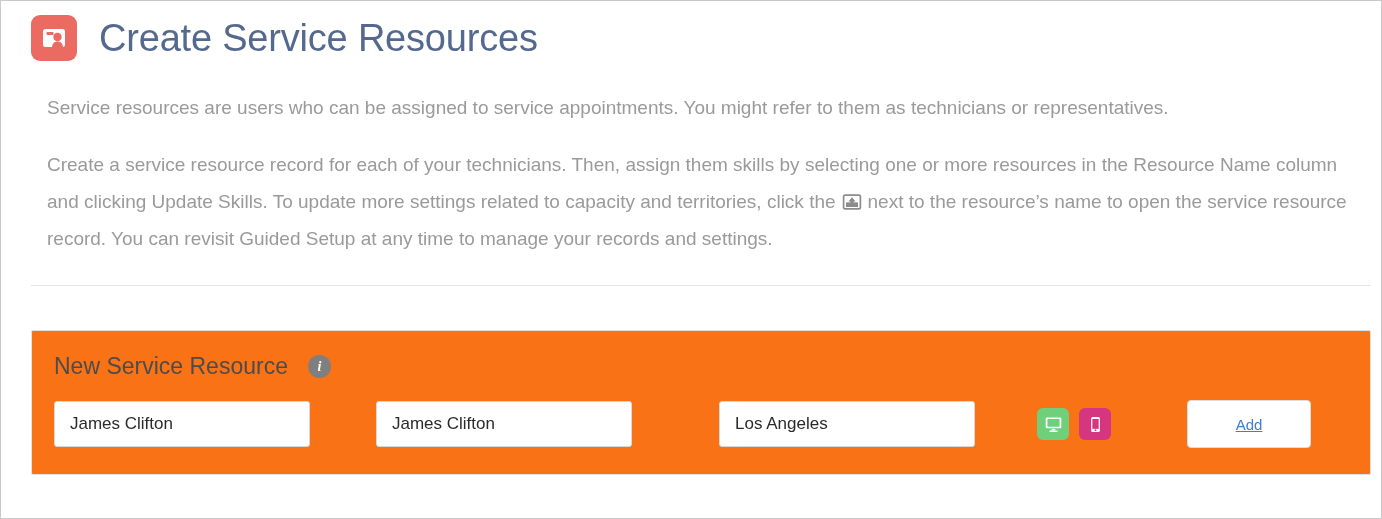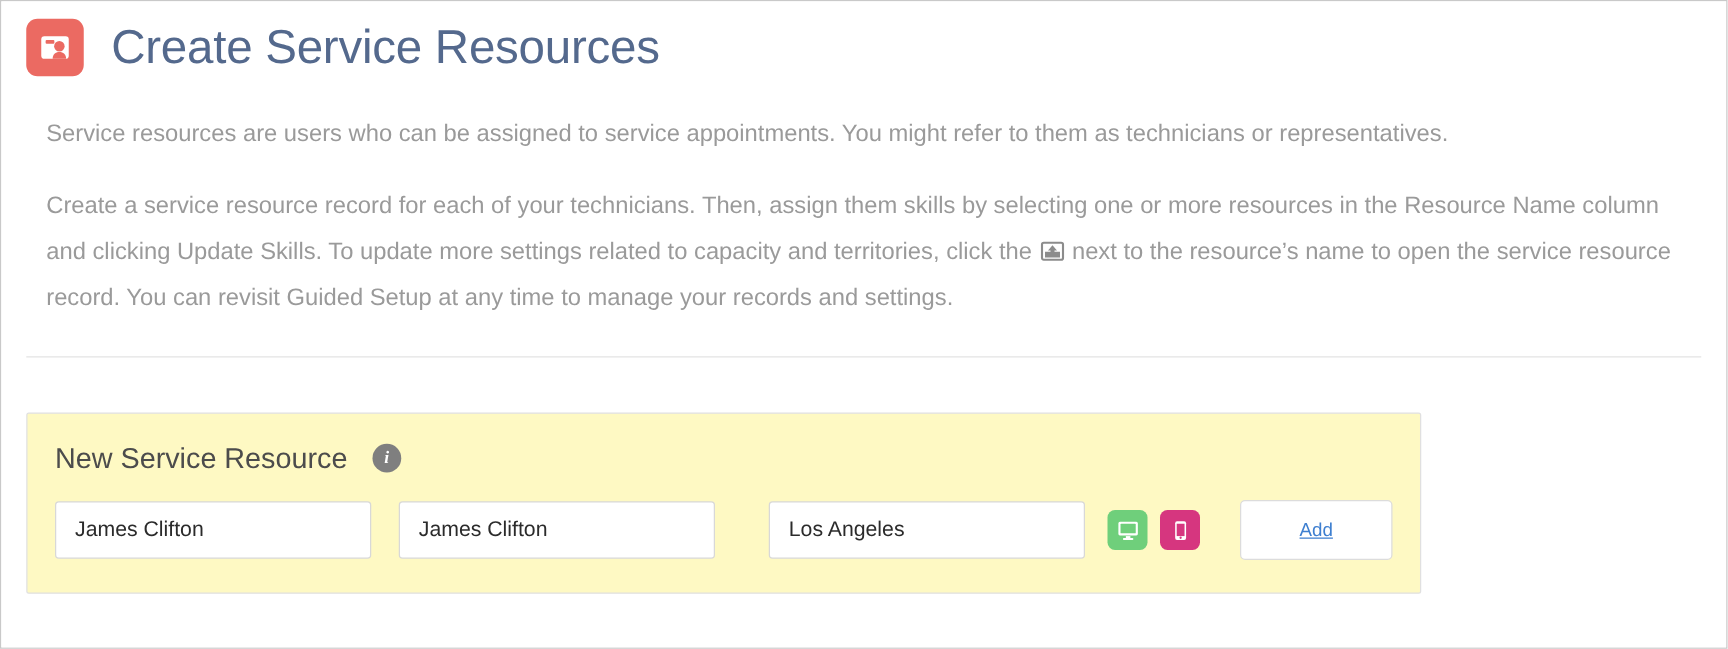--- a/index.html
+++ b/index.html
@@ -13,21 +13,21 @@
     background: #ffffff;
     font-family: "Liberation Sans", sans-serif;
     overflow: hidden;
     border: 1px solid #c9c9c9;
   }
   .page {
     position: relative;
     width: 1380px;
     height: 517px;
     background: #ffffff;
-    padding: 0 20px;
+    padding: 0 30px;
   }
 
   
   .header {
     display: flex;
     align-items: center;
     padding-top: 12px;
     height: 62px;
   }
   .app-icon {
@@ -78,22 +78,22 @@
   .divider {
     margin-top: 28px;
     height: 1px;
     background: #e4e4e4;
     width: 1340px;
   }
 
   
   .card {
     margin-top: 44px;
-    width: 1116px;
-    background: #fef9c3;
+    width: 1340px;
+    background: #f97316;
     border: 1px solid #e0e0e0;
     border-radius: 2px;
     padding: 24px 22px 26px 22px;
   }
   .card-header {
     display: flex;
     align-items: center;
   }
   .card-title {
     font-size: 23px;
@@ -117,20 +117,21 @@
     font-weight: 700;
     line-height: 1;
     cursor: pointer;
   }
 
   
   .form-row {
     display: flex;
     align-items: center;
     margin-top: 22px;
+    gap: 44px;
   }
   .field {
     height: 46px;
     background: #ffffff;
     border: 1px solid #d8d8d8;
     border-radius: 3px;
     padding: 0 15px;
     font-size: 17px;
     font-family: "Liberation Sans", sans-serif;
     color: #2b2b2b;

